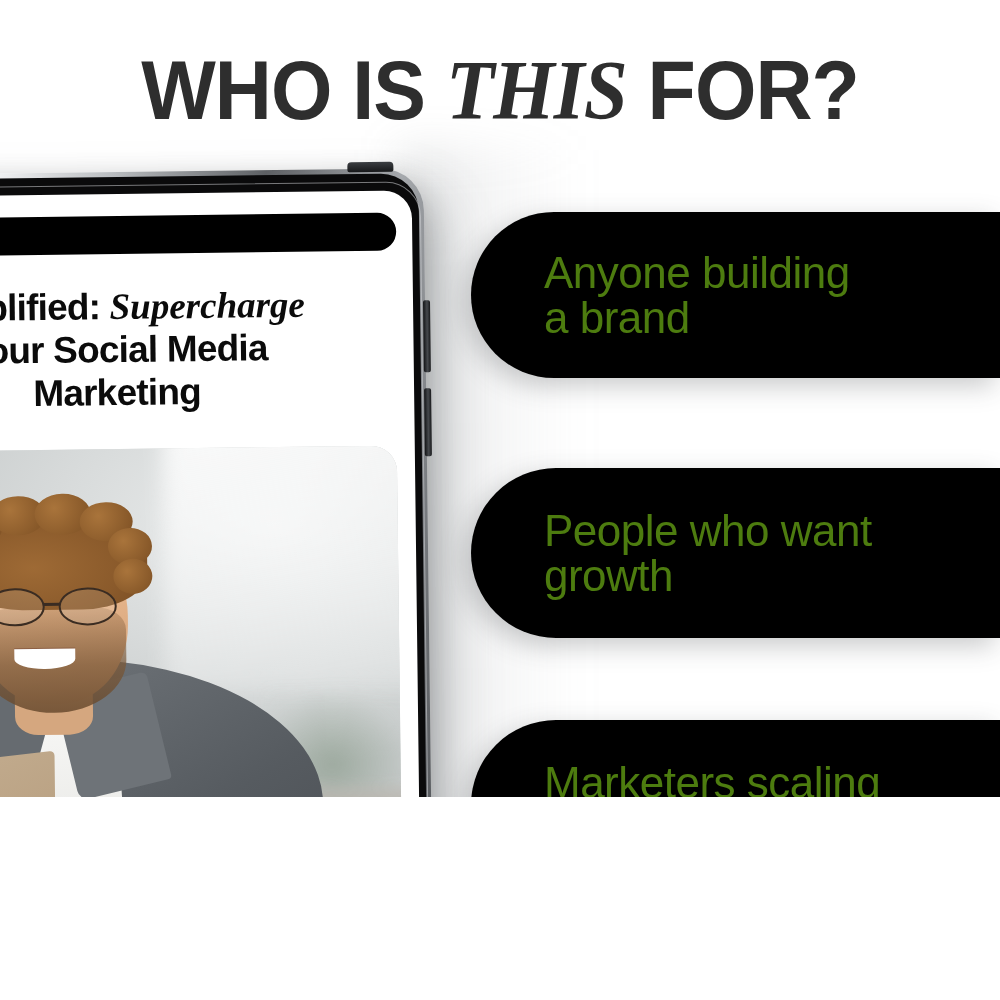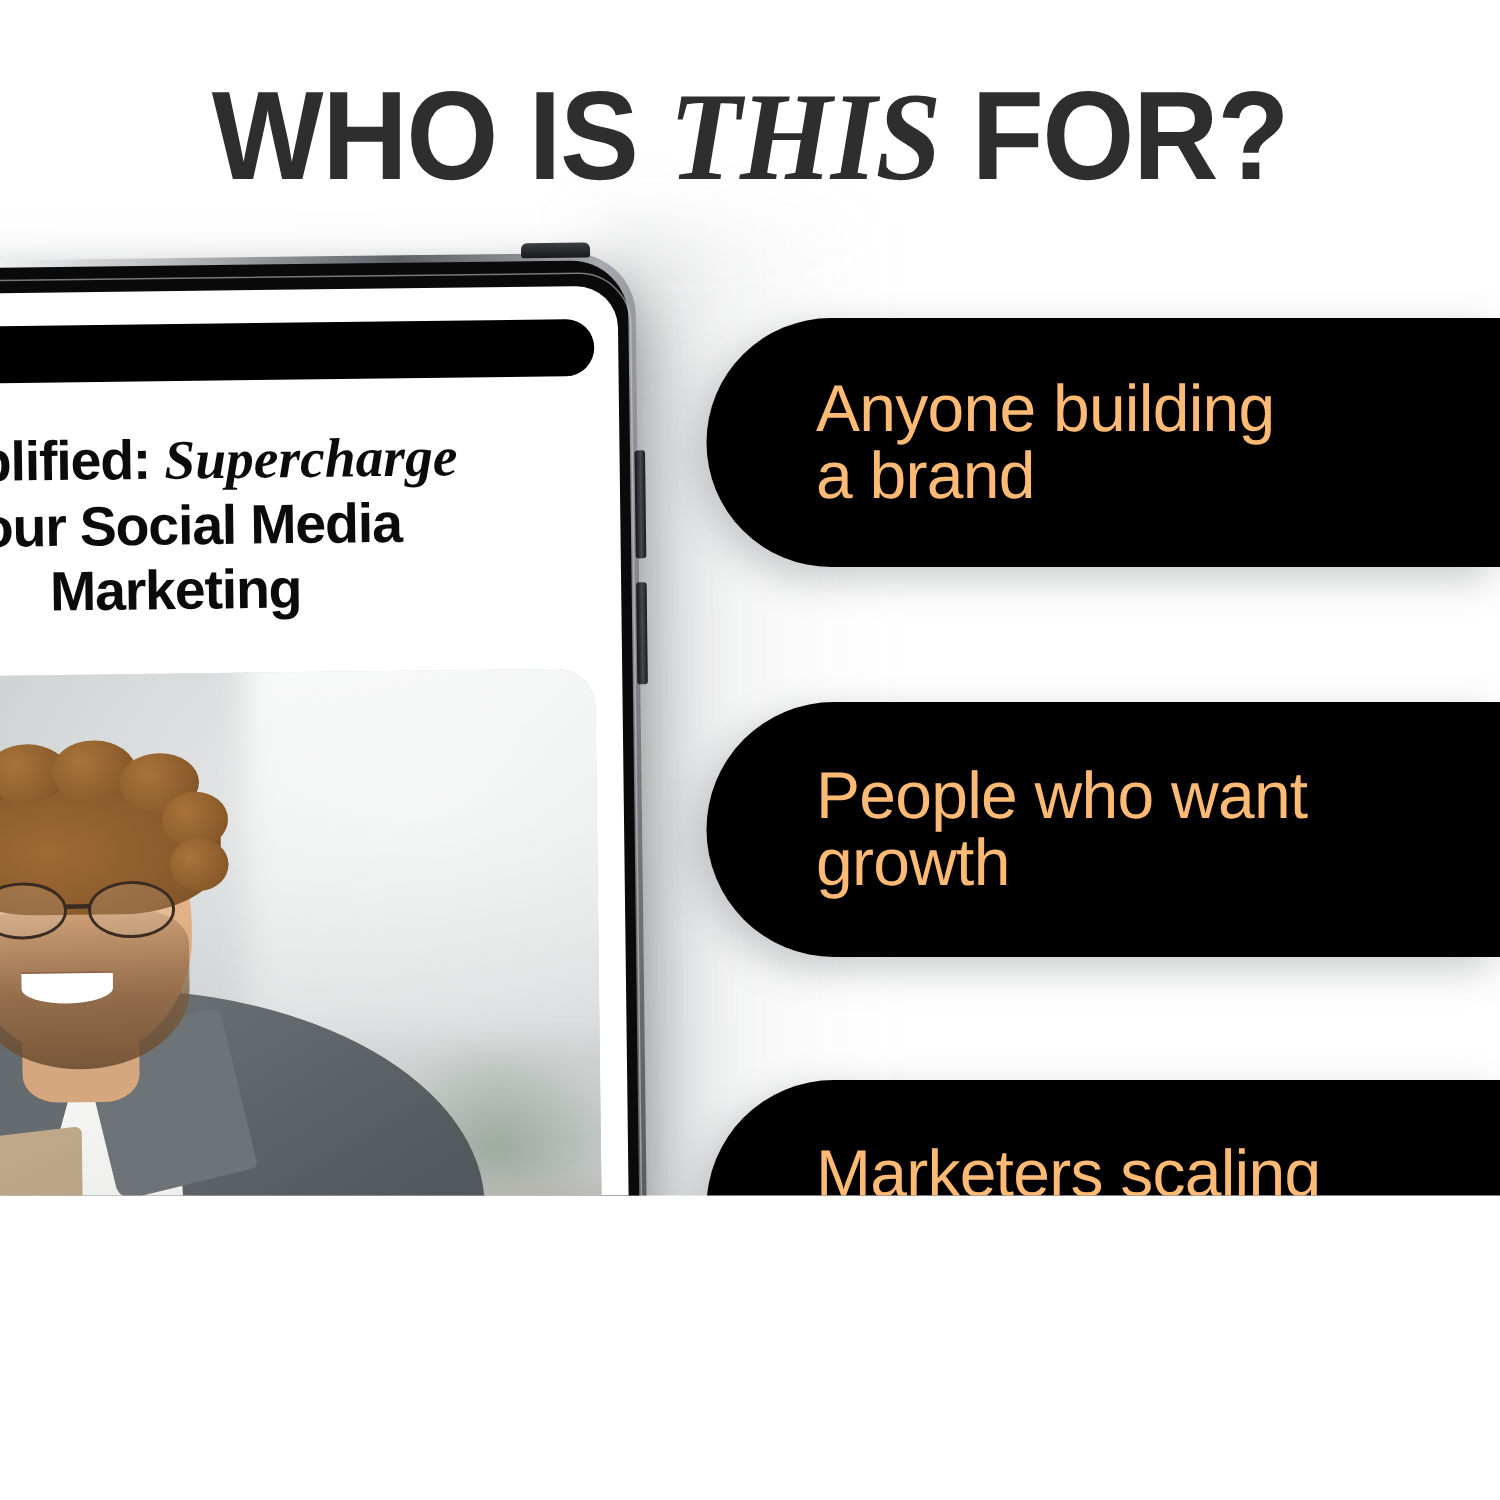--- a/index.html
+++ b/index.html
@@ -296,21 +296,21 @@
   .pill {
     position:absolute;
     right:0;
     background:#000000;
     border-radius:90px 0 0 90px;
     display:flex;
     align-items:center;
     box-shadow:-6px 8px 26px rgba(60,64,68,0.28);
   }
   .pill-text {
-    color:#fdba74;
+    color:#4d7c0f;
     font-size:44px;
     font-weight:400;
     line-height:1.03;
     letter-spacing:-0.5px;
     padding-left:73px;
     padding-right:24px;
     white-space:pre-line;
   }
   #pill-1 { left:471px; top:212px;  height:166px; }
   #pill-2 { left:471px; top:468px;  height:170px; }

